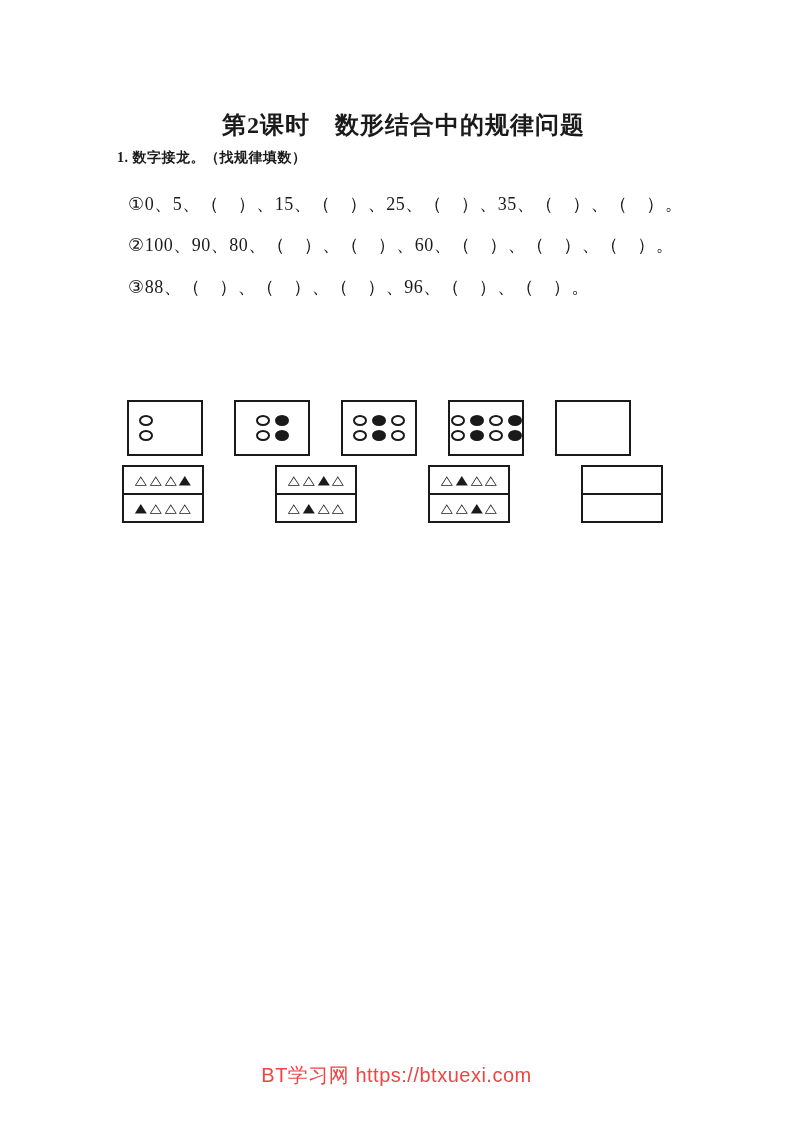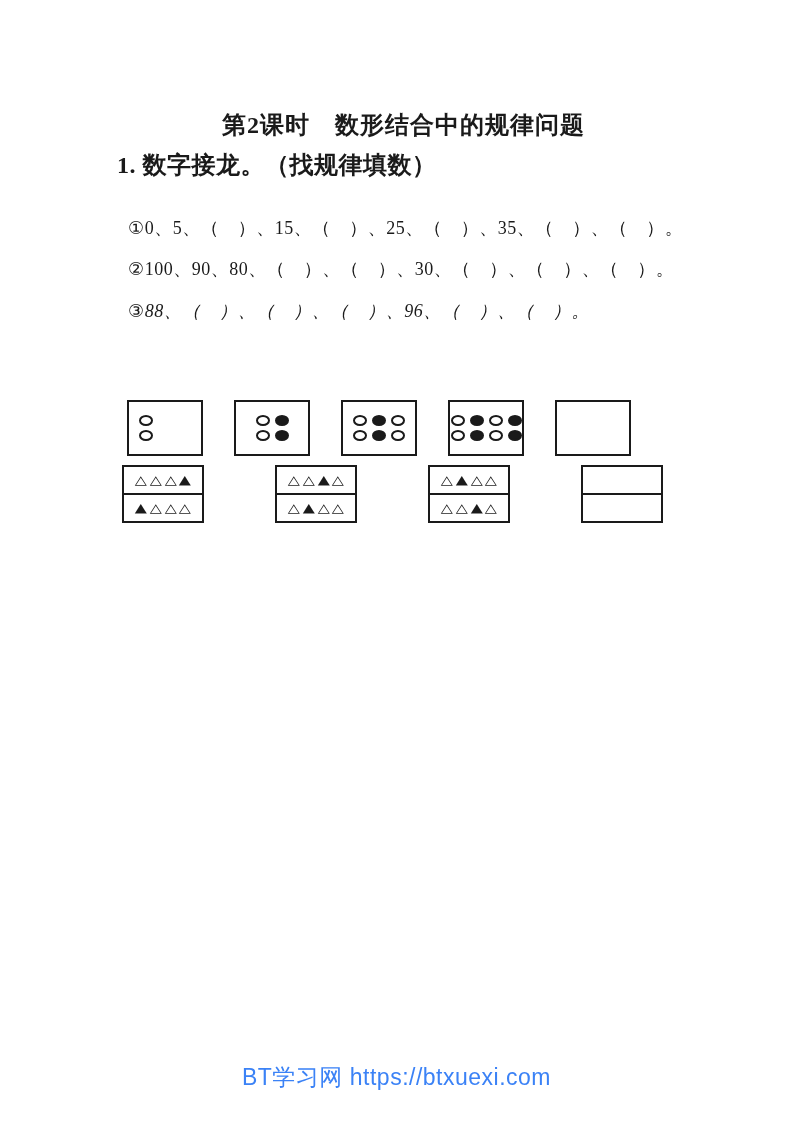--- a/index.html
+++ b/index.html
@@ -19,39 +19,38 @@
     width: 100%;
     margin: 7px;
     text-align: center;
     font-size: 24px;
     font-weight: bold;
     letter-spacing: 1px;
     white-space: pre;
   }
   .heading {
     position: absolute;
-    font-size: 24px;
+    font-size: 14px;
     font-weight: bold;
     letter-spacing: 0.5px;
     white-space: pre;
   }
   #section1-heading { top: 149px; left: 117px; }
   #section2-heading { top: 351px; left: 117px; }
   .qline {
     position: absolute;
     left: 128px;
     font-size: 18px;
     letter-spacing: 0.5px;
     white-space: pre;
     font-family: "Liberation Serif", "DejaVu Serif", "DejaVu Sans", serif;
-    margin-top: 24px;
   }
   #qline-1 { top: 192px; }
   #qline-2 { top: 233px; }
-  #qline-3 { top: 275px; font-style: italic; }
+  #qline-3 { top: 275px; }
   #qline-4 { top: 316px; }
 
   .circle-row {
     position: absolute;
     top: 400px;
     left: 127px;
     display: flex;
     gap: 31px;
   }
   .cbox {
@@ -111,35 +110,35 @@
     transform: scaleY(0.82) scaleX(1.05);
     color: #1a1a1a;
   }
   .footer {
     position: absolute;
     top: 1062px;
     left: 0;
     width: 100%;
     text-align: center;
     font-family: "Liberation Sans", "DejaVu Sans", sans-serif;
-    font-size: 23px;
-    color: #3b82f6;
+    font-size: 20px;
+    color: #ef4444;
     letter-spacing: 0.5px;
   }
 </style>
 </head>
 <body>
 
 <div class="page">
   <h1 class="title">第2课时　数形结合中的规律问题</h1>
 
   <div class="heading" id="section1-heading">1. 数字接龙。（找规律填数）</div>
 
   <div class="qline" id="qline-1">①0、5、（　）、15、（　）、25、（　）、35、（　）、（　）。</div>
-  <div class="qline" id="qline-2">②100、90、80、（　）、（　）、30、（　）、（　）、（　）。</div>
+  <div class="qline" id="qline-2">②100、90、80、（　）、（　）、60、（　）、（　）、（　）。</div>
   <div class="qline" id="qline-3">③88、（　）、（　）、（　）、96、（　）、（　）。</div>
 
 
   <div class="circle-row" id="circle-row">
       <div class="cbox left-align">
         <div class="crow">
           <span class="circle white"></span>
         </div>
         <div class="crow">
           <span class="circle white"></span>

